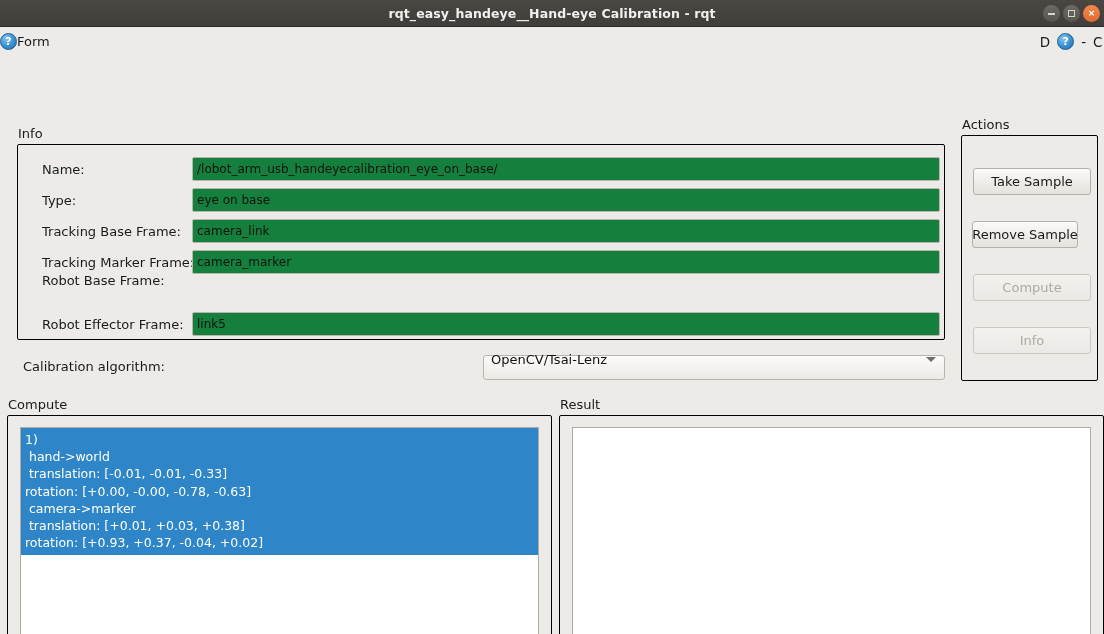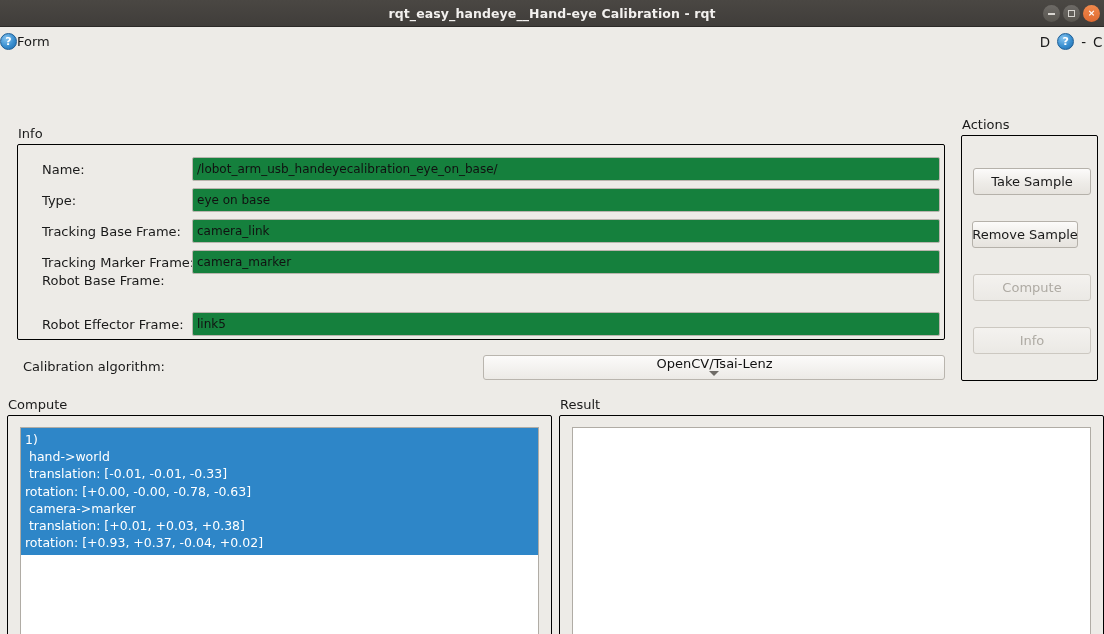--- a/index.html
+++ b/index.html
@@ -154,21 +154,20 @@
     position: absolute;
     left: 483px; top: 299px;
     width: 462px; height: 25px;
     background: linear-gradient(to bottom, #fcfbfa 0%, #eceae6 100%);
     border: 1px solid #b9b5ae;
     border-radius: 3px;
     display: flex; align-items: center;
     padding: 0 6px 16px 7px;
     font-size: 13px;
     color: #111;
-    flex-direction: column;
   }
   #calib-combo .combo-text { flex: 1; }
   .combo-arrow {
     width: 0; height: 0;
     border-left: 5px solid transparent;
     border-right: 5px solid transparent;
     border-top: 5px solid #6f6c67;
     margin-right: 2px;
   }
 

